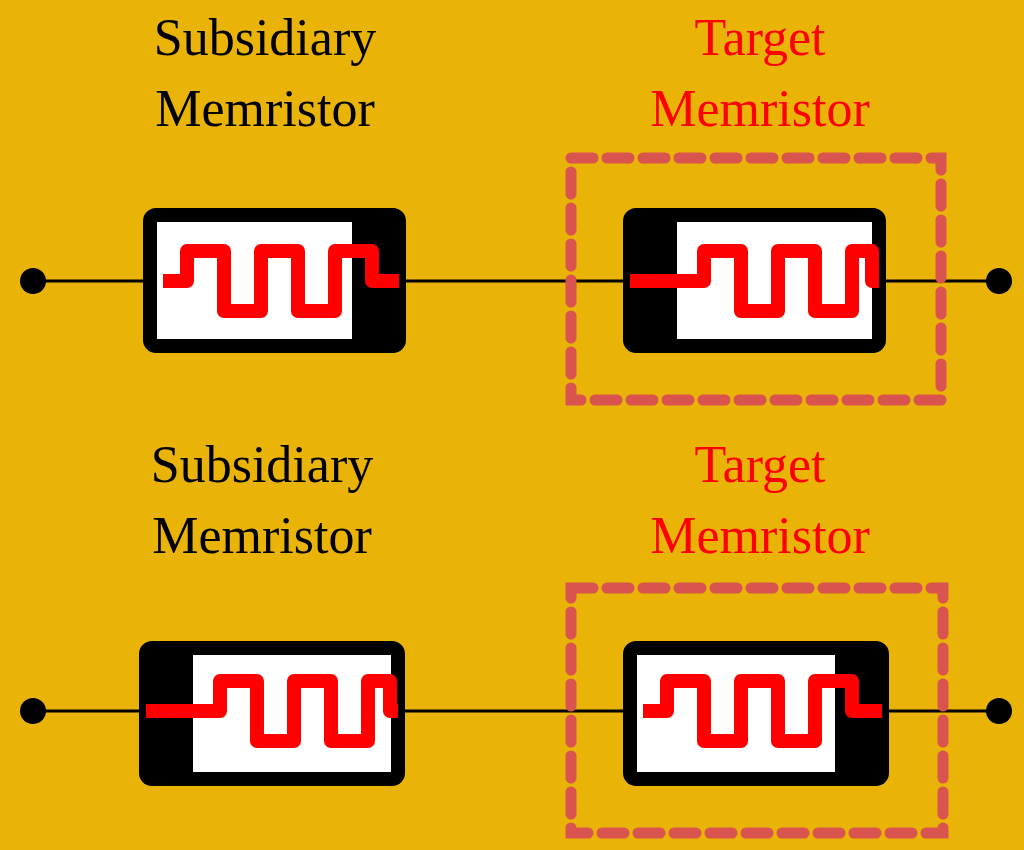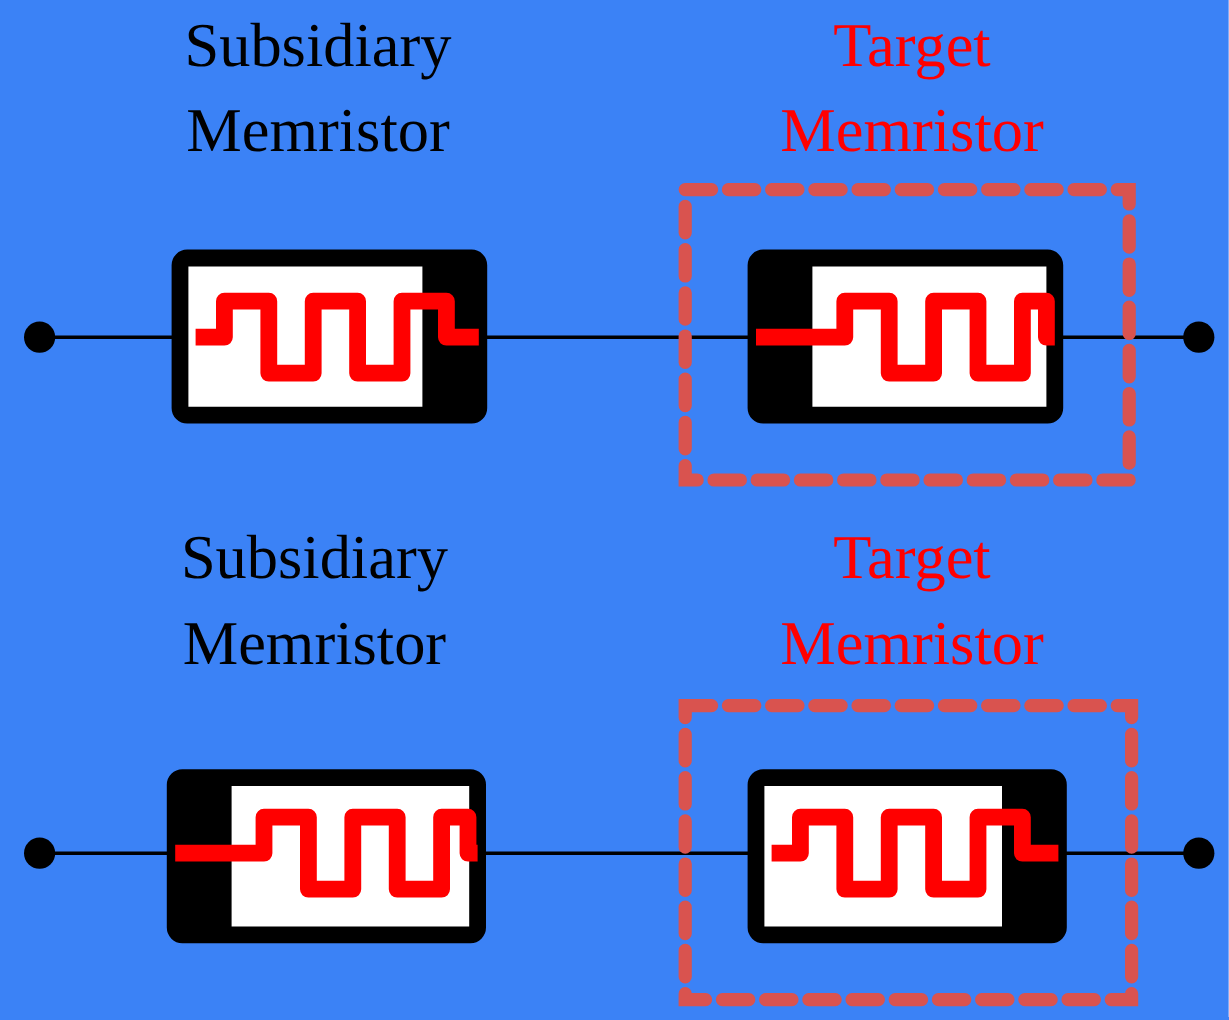--- a/index.html
+++ b/index.html
@@ -34,21 +34,21 @@
     text-anchor: middle;
     dominant-baseline: alphabetic;
     white-space: pre;
   }
   .label-black { fill: #000000; }
   .label-red   { fill: #ff0000; }
 </style>
 </head>
 <body>
 
-<div id="diagram-root" style="background: #3b82f6;">
+<div id="diagram-root" style="background: #eab308;">
   <svg class="canvas" viewBox="0 0 1024 850" xmlns="http://www.w3.org/2000/svg">
 
     <g>
 
       <line id="wire-top" x1="33" y1="281" x2="999" y2="281" stroke="#000000" stroke-width="3"></line>
 
       <circle id="terminal-left-top" cx="33" cy="281" r="13" fill="#000000"></circle>
       <circle id="terminal-right-top" cx="999" cy="281" r="13" fill="#000000"></circle>
 
       <rect id="highlight-box-top" x="571" y="158" width="370" height="242" fill="none" stroke="#d9534f" stroke-width="11" stroke-dasharray="22 14" stroke-linecap="round"></rect>

